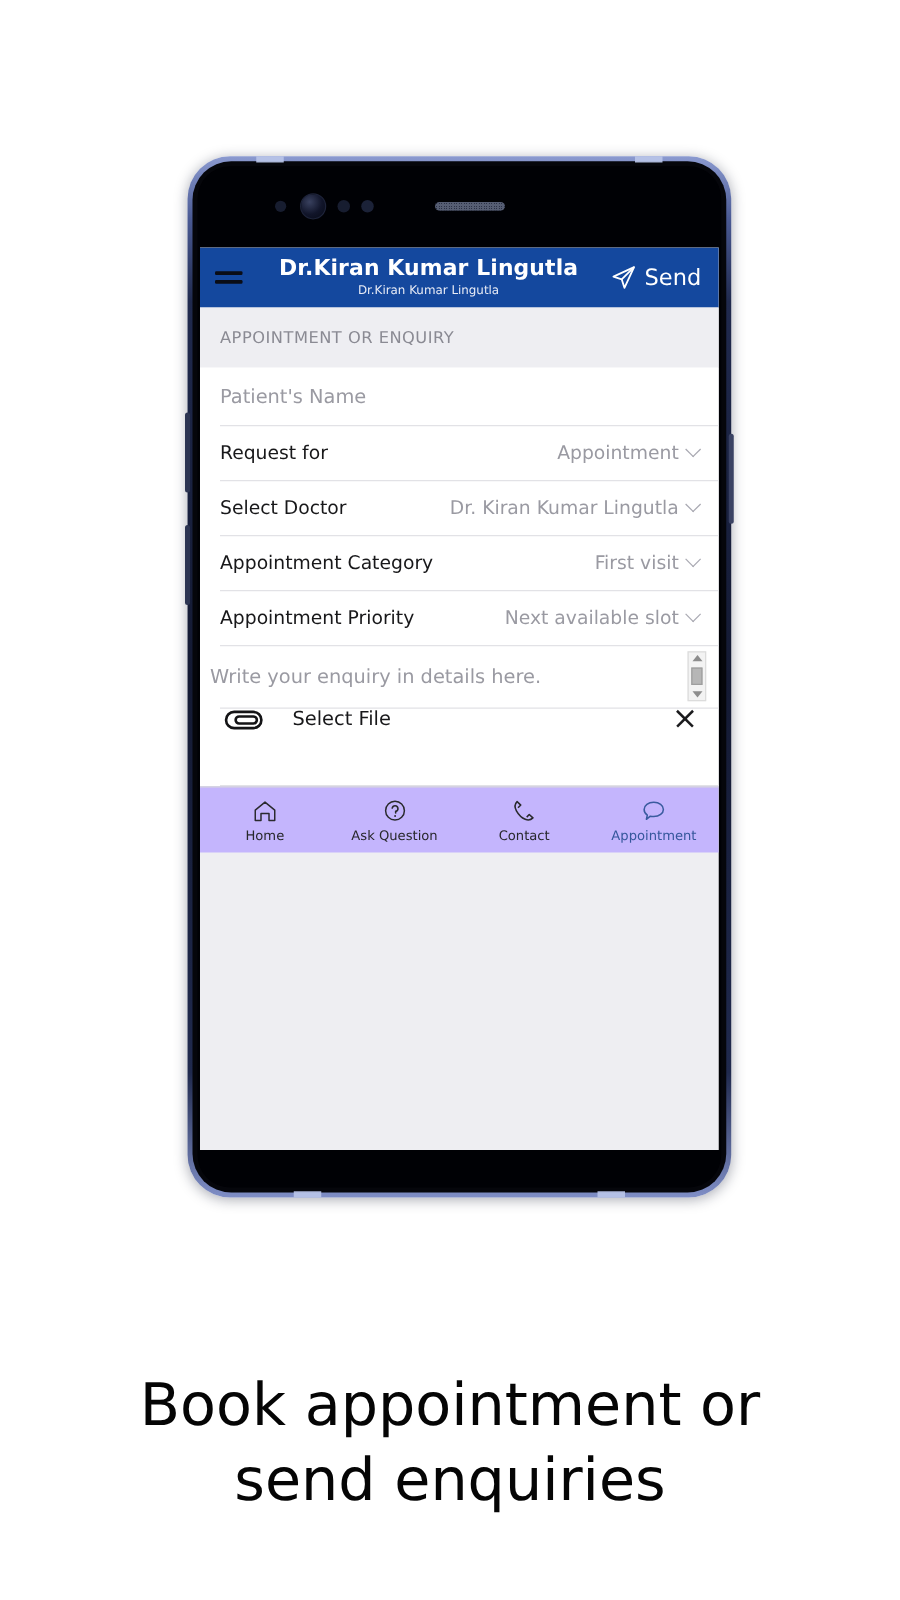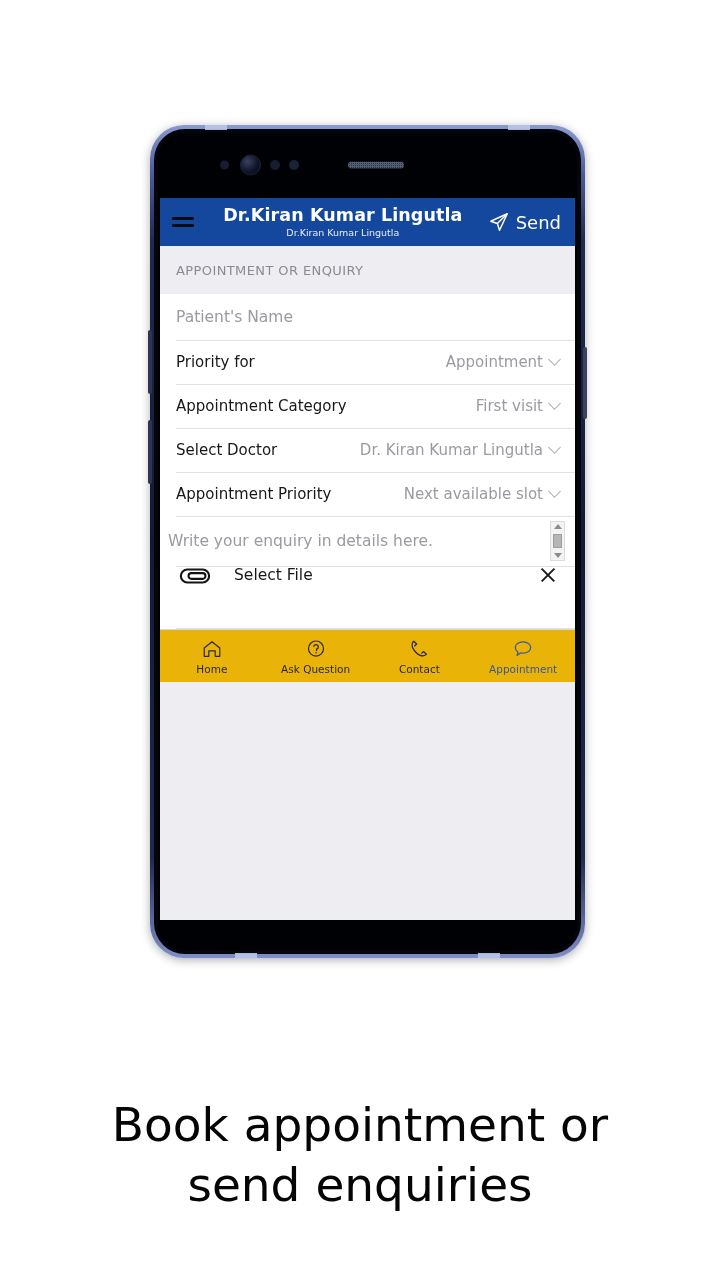--- a/index.html
+++ b/index.html
@@ -324,21 +324,21 @@
   .powered {
     text-align: center;
     font-size: 12px;
     color: #8b8b95;
     padding-top: 40px;
   }
 
   
   .bottom-nav {
     height: 52px;
-    background: #eab308;
+    background: #c4b5fd;
     border-top: 1px solid #d8d8dc;
     display: flex;
     align-items: center;
   }
   .nav-item {
     flex: 1;
     display: flex;
     flex-direction: column;
     align-items: center;
     gap: 3px;
@@ -422,39 +422,39 @@
     <span>APPOINTMENT OR ENQUIRY</span>
   </div>
 
   <div class="form-card">
 
     <div class="row input-row">
       <span class="placeholder-text">Patient's Name</span>
     </div>
 
     <div class="row">
-      <span class="row-label">Priority for</span>
+      <span class="row-label">Request for</span>
       <span class="row-value">
         <span>Appointment</span>
         <i class="chev"></i>
       </span>
     </div>
 
     <div class="row">
+      <span class="row-label">Select Doctor</span>
+      <span class="row-value">
+        <span>Dr. Kiran Kumar Lingutla</span>
+        <i class="chev"></i>
+      </span>
+    </div>
+
+    <div class="row">
       <span class="row-label">Appointment Category</span>
       <span class="row-value">
         <span>First visit</span>
-        <i class="chev"></i>
-      </span>
-    </div>
-
-    <div class="row">
-      <span class="row-label">Select Doctor</span>
-      <span class="row-value">
-        <span>Dr. Kiran Kumar Lingutla</span>
         <i class="chev"></i>
       </span>
     </div>
 
     <div class="row">
       <span class="row-label">Appointment Priority</span>
       <span class="row-value">
         <span>Next available slot</span>
         <i class="chev"></i>
       </span>

